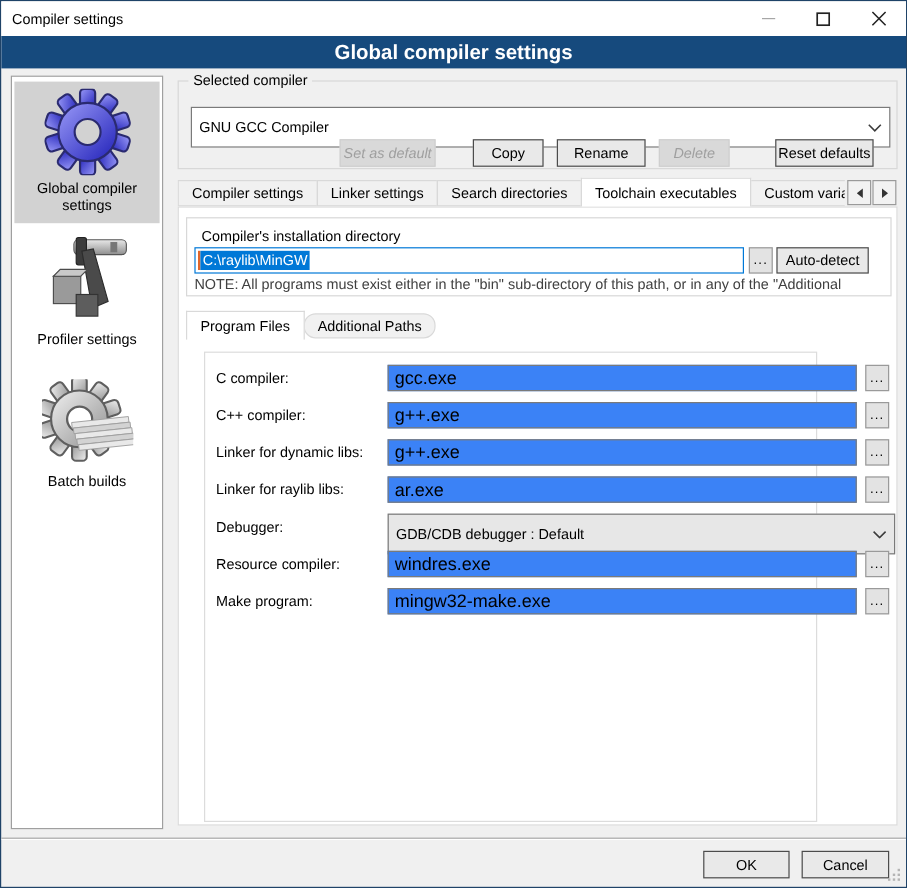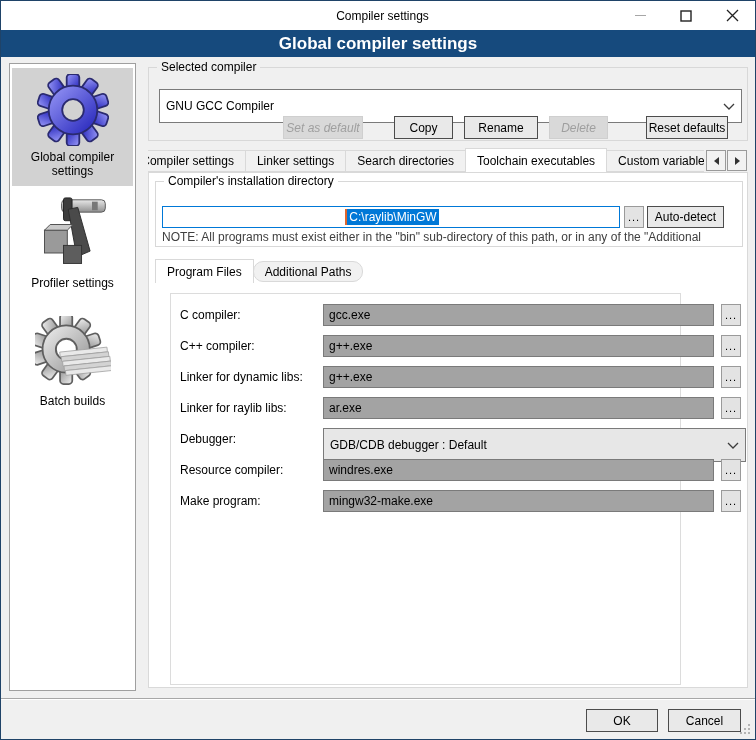--- a/index.html
+++ b/index.html
@@ -3,21 +3,21 @@
 <meta charset="utf-8">
 <style>
   html,body{margin:0;padding:0;background:#ffffff;}
   *{box-sizing:border-box;}
   .window{
     position:relative;width:756px;height:740px;
     border:1px solid #1f4368;background:#f0f0f0;
     font-family:"Liberation Sans", sans-serif;font-size:12px;color:#000;
     overflow:hidden;
   }
-  .abs{position:absolute;justify-content:center;}
+  .abs{position:absolute;}
 
   
   .titlebar{left:0;top:0;width:100%;height:29px;background:#ffffff;display:flex;align-items:center;}
   .titlebar .title{margin-left:9px;font-size:12px;color:#000;}
   .win-controls{position:absolute;right:0;top:0;height:29px;display:flex;}
   .win-btn{width:46px;height:29px;display:flex;align-items:center;justify-content:center;background:transparent;border:none;padding:0;}
   .min-glyph{width:11px;height:1px;background:#a6a6a6;display:block;}
 
   
   .header-bar{left:0;top:29px;width:100%;height:27px;background:#164a7d;color:#fff;
@@ -26,31 +26,31 @@
   
   .sidebar{left:8px;top:62px;width:127px;height:628px;background:#ffffff;border:1px solid #9f9f9f;}
   .side-item{position:absolute;left:2px;right:2px;display:flex;flex-direction:column;align-items:center;text-align:center;line-height:14px;}
   .side-item.selected{background:#d2d2d2;}
   .side-item .icon{display:block;}
 
   
   .groupbox{border:1px solid #d8d8d8;}
   .legend{position:absolute;top:-8px;left:8px;padding:0 4px;line-height:15px;}
   .legend.on-gray{background:#f0f0f0;}
-  .legend.on-white{background:#ffffff;}
+  .legend.on-white{background:#ffffff;margin-top:16px;}
 
   
   .combo{border:1px solid #7a7a7a;background:#fff;display:flex;align-items:center;padding:16px 6px;height:22px;}
   .combo .val{flex:1;overflow:hidden;white-space:nowrap;}
   .combo.gray{background:#e7e7e7;}
   .btn{border:1px solid #4c4c4c;background:#e9e9e9;font-family:inherit;font-size:12px;color:#000;
     display:flex;align-items:center;justify-content:center;padding:0;height:23px;}
   .btn.disabled{background:#d9d9d9;border-color:#cfcfcf;color:#9f9f9f;font-style:italic;}
   .btn.small{height:22px;font-size:11px;letter-spacing:1px;border:1px solid #9a9a9a;background:#e3e3e3;}
-  .tb-input{border:1px solid #7a7a7a;background:#a3a3a3;height:22px;font-family:inherit;font-size:12px;color:#000;padding:0 5px;}
+  .tb-input{border:1px solid #7a7a7a;background:#3b82f6;height:22px;font-family:inherit;font-size:15px;color:#000;padding:0 5px;}
 
   
   .tabstrip{left:147px;top:147px;width:556px;height:24px;display:flex;align-items:flex-end;overflow:hidden;white-space:nowrap;}
   .tab{height:22px;border:1px solid #d9d9d9;background:#f1f1f1;display:flex;align-items:center;padding:0 11px;margin-left:-1px;position:relative;}
   .tab:first-child{margin-left:0;}
   .tab.active{height:25px;background:#ffffff;border-bottom:none;z-index:3;margin-bottom:-1px;}
   .tab-arrows{left:705px;top:149px;display:flex;gap:1px;z-index:4;}
   .arrow-btn{width:20px;height:21px;border:1px solid #9a9a9a;background:#f2f2f2;display:flex;align-items:center;justify-content:center;padding:0;}
   .tri-left{width:0;height:0;border-top:4px solid transparent;border-bottom:4px solid transparent;border-right:5px solid #333;}
   .tri-right{width:0;height:0;border-top:4px solid transparent;border-bottom:4px solid transparent;border-left:5px solid #333;}

